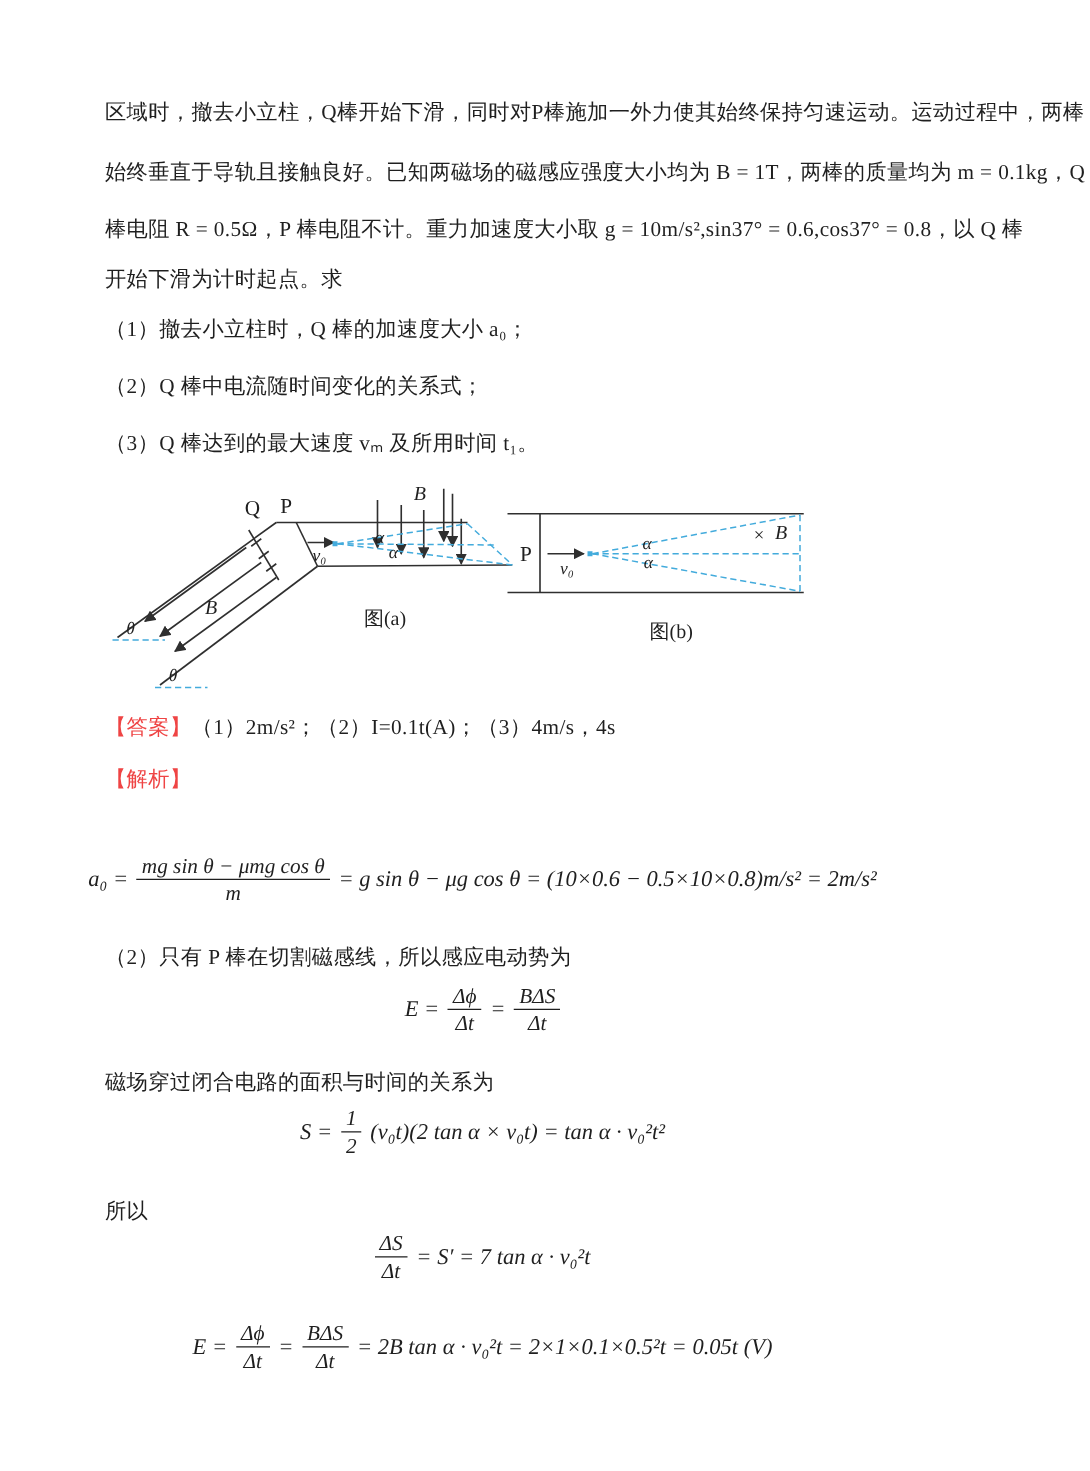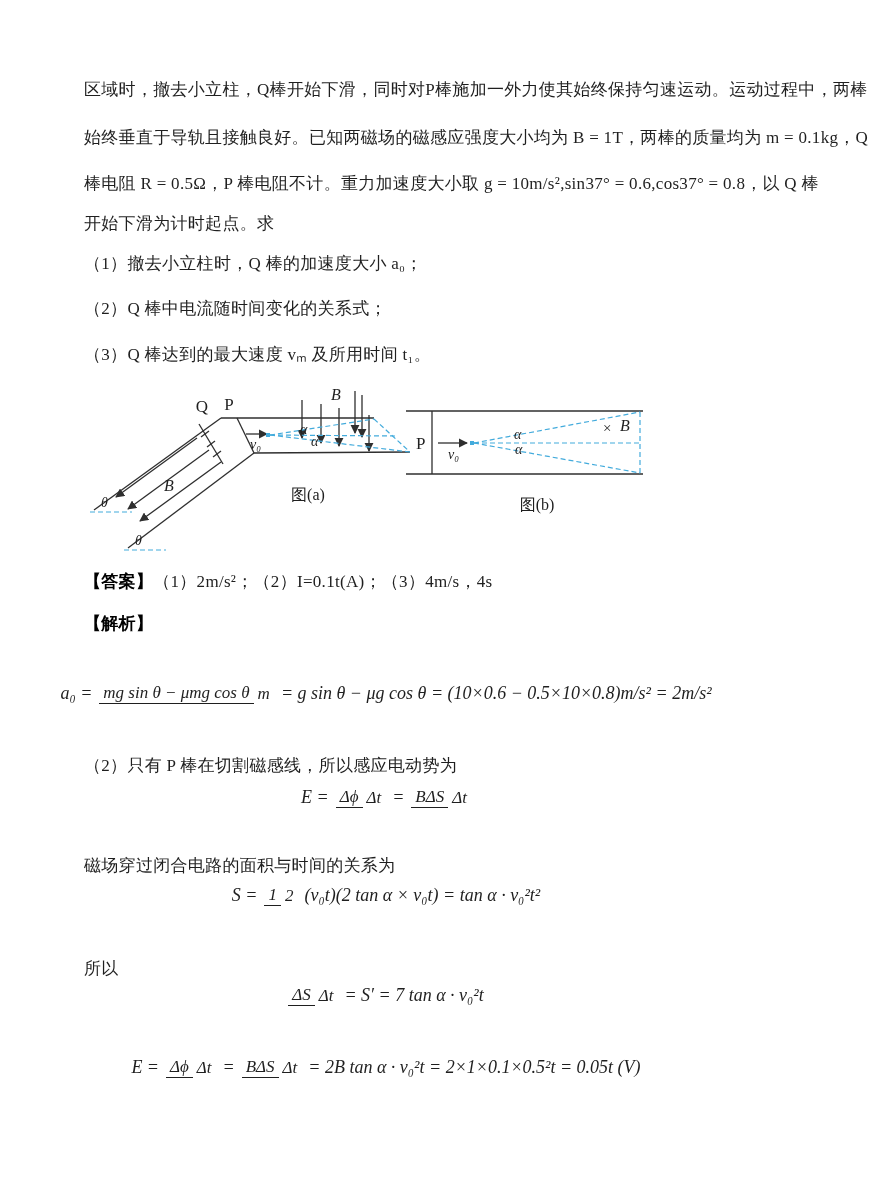--- a/index.html
+++ b/index.html
@@ -1,27 +1,27 @@
 <!DOCTYPE html>
 <html><head>
 <meta charset="utf-8">
 <style>
   html,body { margin:0; padding:0; background:#ffffff; }
   .page {
     position:relative; width:872px; height:1177px; background:#ffffff;
     font-family:"Liberation Serif", serif; color:#1f1f1f; overflow:hidden;
   }
   .tline { position:absolute; left:84px; width:710px; font-size:17px; white-space:nowrap; letter-spacing:0.3px; }
-  .blue { color:#000000;font-weight:bold; }
+  .blue { color:#ef4444; }
   .formula {
     position:absolute; left:0; width:772px;
     display:flex; justify-content:center; align-items:center; gap:7px;
     font-size:18px; font-style:italic; white-space:nowrap;
   }
-  .frac { display:inline-flex; flex-direction:row; align-items:center; font-size:17px; line-height:1.25; }
+  .frac { display:inline-flex; flex-direction:column; align-items:center; font-size:17px; line-height:1.25; }
   .frac .fn { border-bottom:1.5px solid #1f1f1f; padding:0 4px; text-align:center; }
   .frac .fd { padding:0 4px; text-align:center; }
   .figwrap { position:absolute; }
   svg text { font-family:"Liberation Serif", serif; fill:#1f1f1f; }
   svg .it { font-style:italic; }
   svg .cap { font-size:16px; }
 </style>
 </head>
 <body>
 

